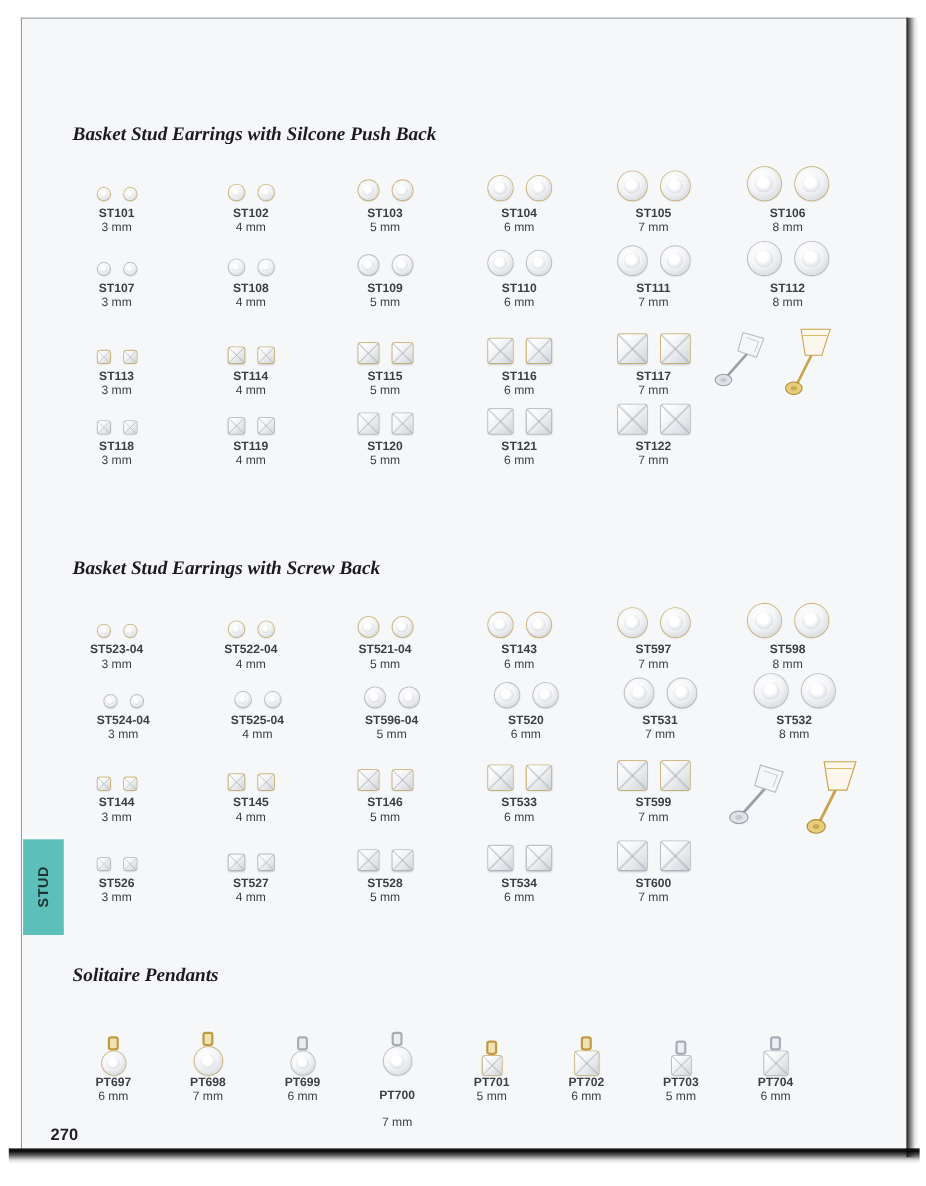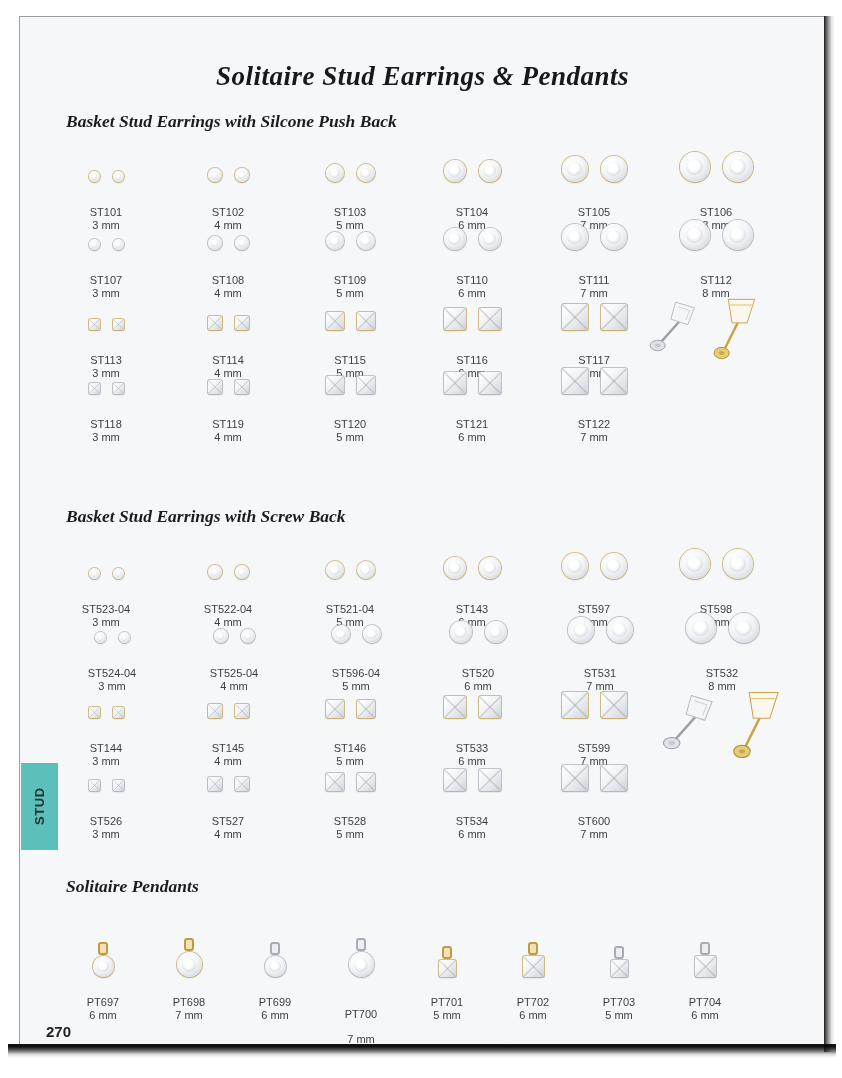--- a/index.html
+++ b/index.html
@@ -13,21 +13,21 @@
   .title{position:absolute;left:0;top:44px;width:100%;text-align:center;margin:0;
         font-family:"Liberation Serif",serif;font-style:italic;font-weight:bold;
         font-size:27px;color:#17171c;letter-spacing:.5px;}
   .section-heading{position:absolute;margin:0;font-family:"Liberation Serif",serif;
         font-style:italic;font-weight:bold;font-size:17.5px;color:#1b1b20;}
   .grid-row{position:absolute;display:flex;}
   .cell{display:flex;flex-direction:column;align-items:center;}
   .pair{display:flex;align-items:flex-end;justify-content:center;gap:13px;padding-bottom:5px;}
   .imgzone{display:flex;align-items:flex-end;justify-content:center;height:46px;width:100%;}
   .pendzone{display:flex;flex-direction:column;align-items:center;justify-content:flex-end;height:66px;width:100%;}
-  .code{font-size:11px;line-height:14px;color:#3c3e42;margin-top:18px;}
+  .code{font-size:11px;line-height:14px;color:#3c3e42;margin-top:0;font-weight:bold;}
   .size{font-size:11px;line-height:13px;color:#3c3e42;}
   .stone{position:relative;display:inline-block;border-radius:50%;
         background:radial-gradient(circle at 38% 32%,#ffffff 0%,#f4f5f7 45%,#dcdfe4 75%,#ced2d8 100%);}
   .stone.round{box-shadow:inset 0 0 0 1px rgba(175,180,188,.45);}
   .stone.square{border-radius:2px;background:linear-gradient(135deg,#ffffff 10%,#eef0f3 50%,#d6d9de 90%);}
   .stone.square::before{content:"";position:absolute;inset:0;
         background:linear-gradient(45deg,transparent 46%,rgba(160,165,172,.55) 49%,transparent 54%),
                    linear-gradient(-45deg,transparent 46%,rgba(160,165,172,.55) 49%,transparent 54%);}
   .stone.round::before{content:"";position:absolute;inset:22%;border-radius:50%;
         background:radial-gradient(circle at 45% 40%,rgba(255,255,255,.95) 0 35%,rgba(205,209,215,.6) 70%,transparent 75%);}
@@ -41,21 +41,20 @@
         display:flex;align-items:center;justify-content:center;
         writing-mode:vertical-rl;transform:rotate(180deg);
         font-size:13px;font-weight:bold;color:#1d3331;letter-spacing:.6px;}
   .page-number{position:absolute;left:26px;top:1006px;font-size:15px;font-weight:600;color:#212124;}
 </style>
 </head>
 <body>
 
 <div id="screen">
   <div class="page">
-    <h1 class="title">Solitaire Stud Earrings &amp; Pendants</h1>
     <div id="sections">
         <h2 class="section-heading" style="left: 46px; top: 94px;">Basket Stud Earrings with Silcone Push Back</h2>
         <div class="grid-row" style="left: 25px; top: 124px;">
           <div class="cell gold" style="width: 122px;">
             <div class="imgzone">
               <div class="pair">
                 <span class="stone round" style="width: 11px; height: 11px;"></span>
                 <span class="stone round" style="width: 11px; height: 11px;"></span>
               </div>
             </div>

